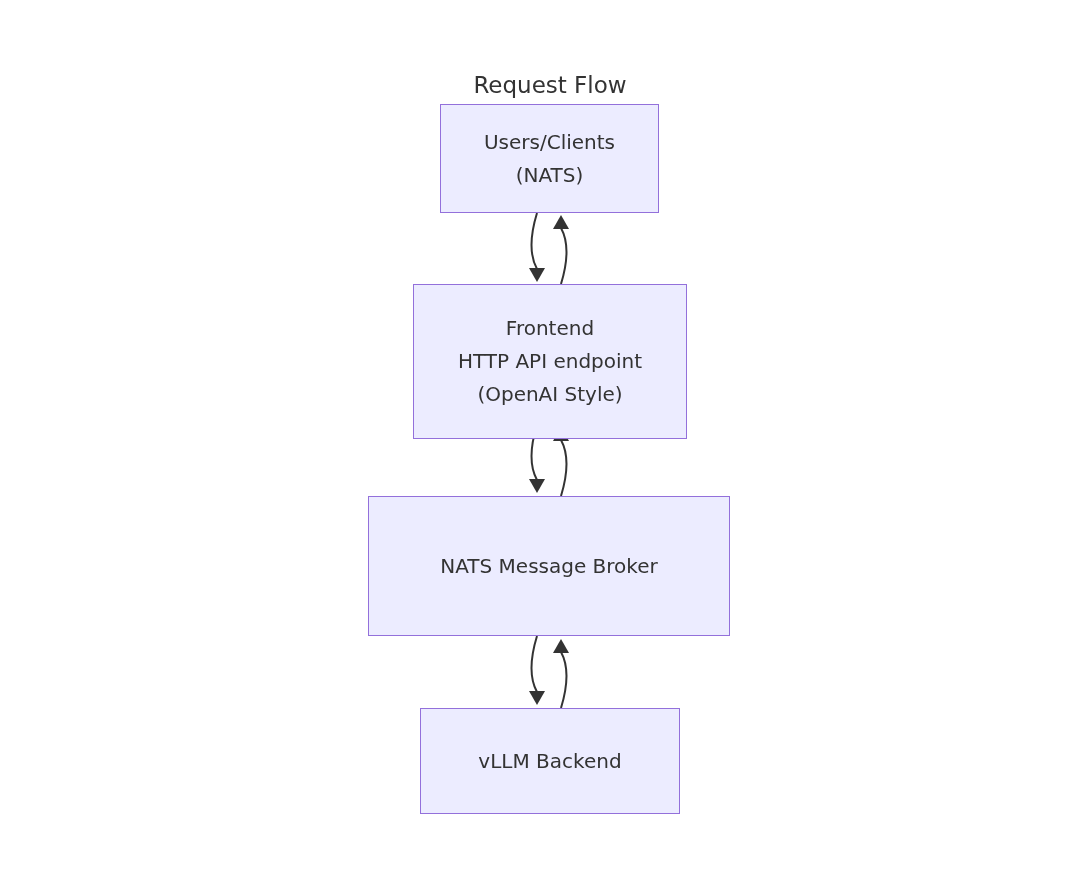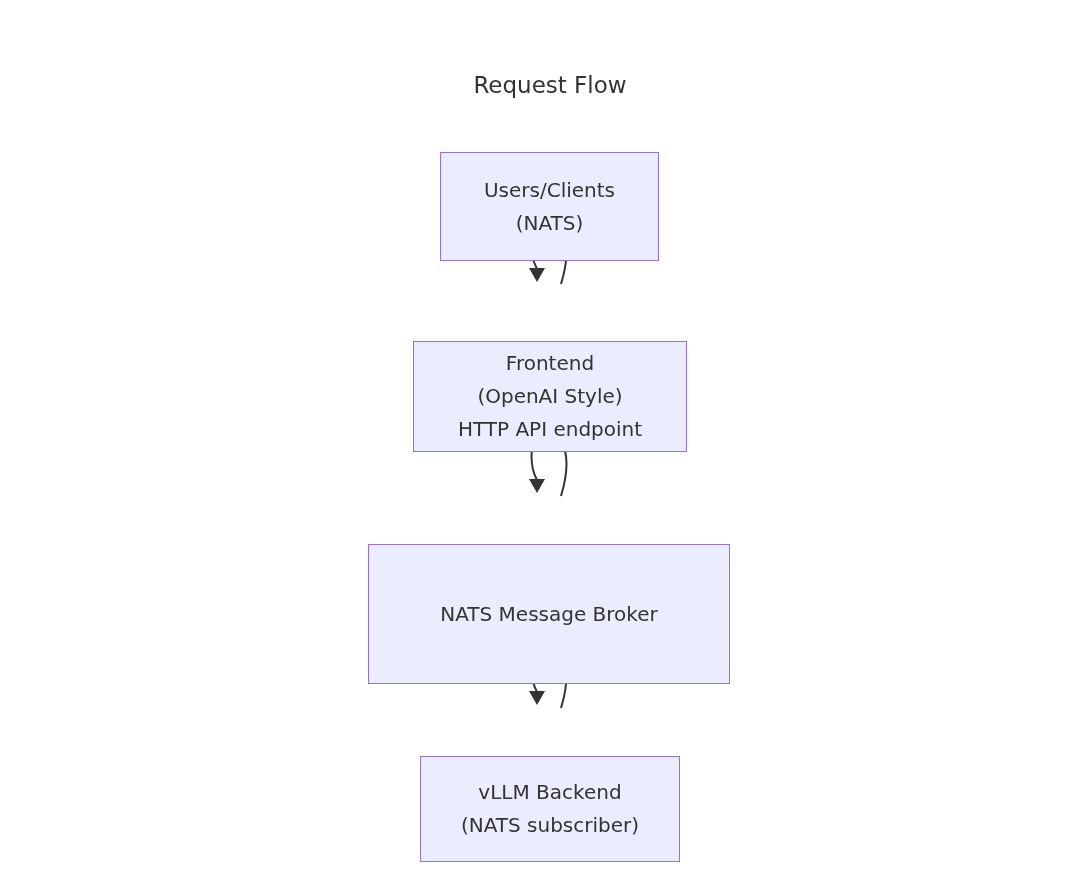--- a/index.html
+++ b/index.html
@@ -49,29 +49,28 @@
     position: absolute;
     background: var(--node-fill);
     border: 1.5px solid var(--node-border);
     color: var(--text);
     font-size: 20px;
     display: flex;
     flex-direction: column;
     align-items: center;
     justify-content: center;
     text-align: center;
-    margin-top: 48px;
   }
   .node .line {
     display: block;
     line-height: 33px;
     white-space: nowrap;
   }
   .node-users    { left: 440px; top: 104px; width: 219px; height: 109px; }
-  .node-frontend { left: 413px; top: 293px; width: 274px; height: 111px; }
+  .node-frontend { left: 413px; top: 284px; width: 274px; height: 155px; }
   .node-nats     { left: 368px; top: 496px; width: 362px; height: 140px; }
   .node-vllm     { left: 420px; top: 708px; width: 260px; height: 106px; }
 </style>
 </head>
 <body>
 
 <div class="canvas">
 
   <div class="diagram-title">Request Flow</div>
 
@@ -99,26 +98,25 @@
     </g>
   </svg>
 
   <div class="node node-users">
     <span class="line">Users/Clients</span>
     <span class="line">(NATS)</span>
   </div>
 
   <div class="node node-frontend">
     <span class="line">Frontend</span>
+    <span class="line">HTTP API endpoint</span>
     <span class="line">(OpenAI Style)</span>
-    <span class="line">HTTP API endpoint</span>
   </div>
 
   <div class="node node-nats">
     <span class="line">NATS Message Broker</span>
   </div>
 
   <div class="node node-vllm">
     <span class="line">vLLM Backend</span>
-    <span class="line">(NATS subscriber)</span>
   </div>
 
 </div>
 
 </body></html>

